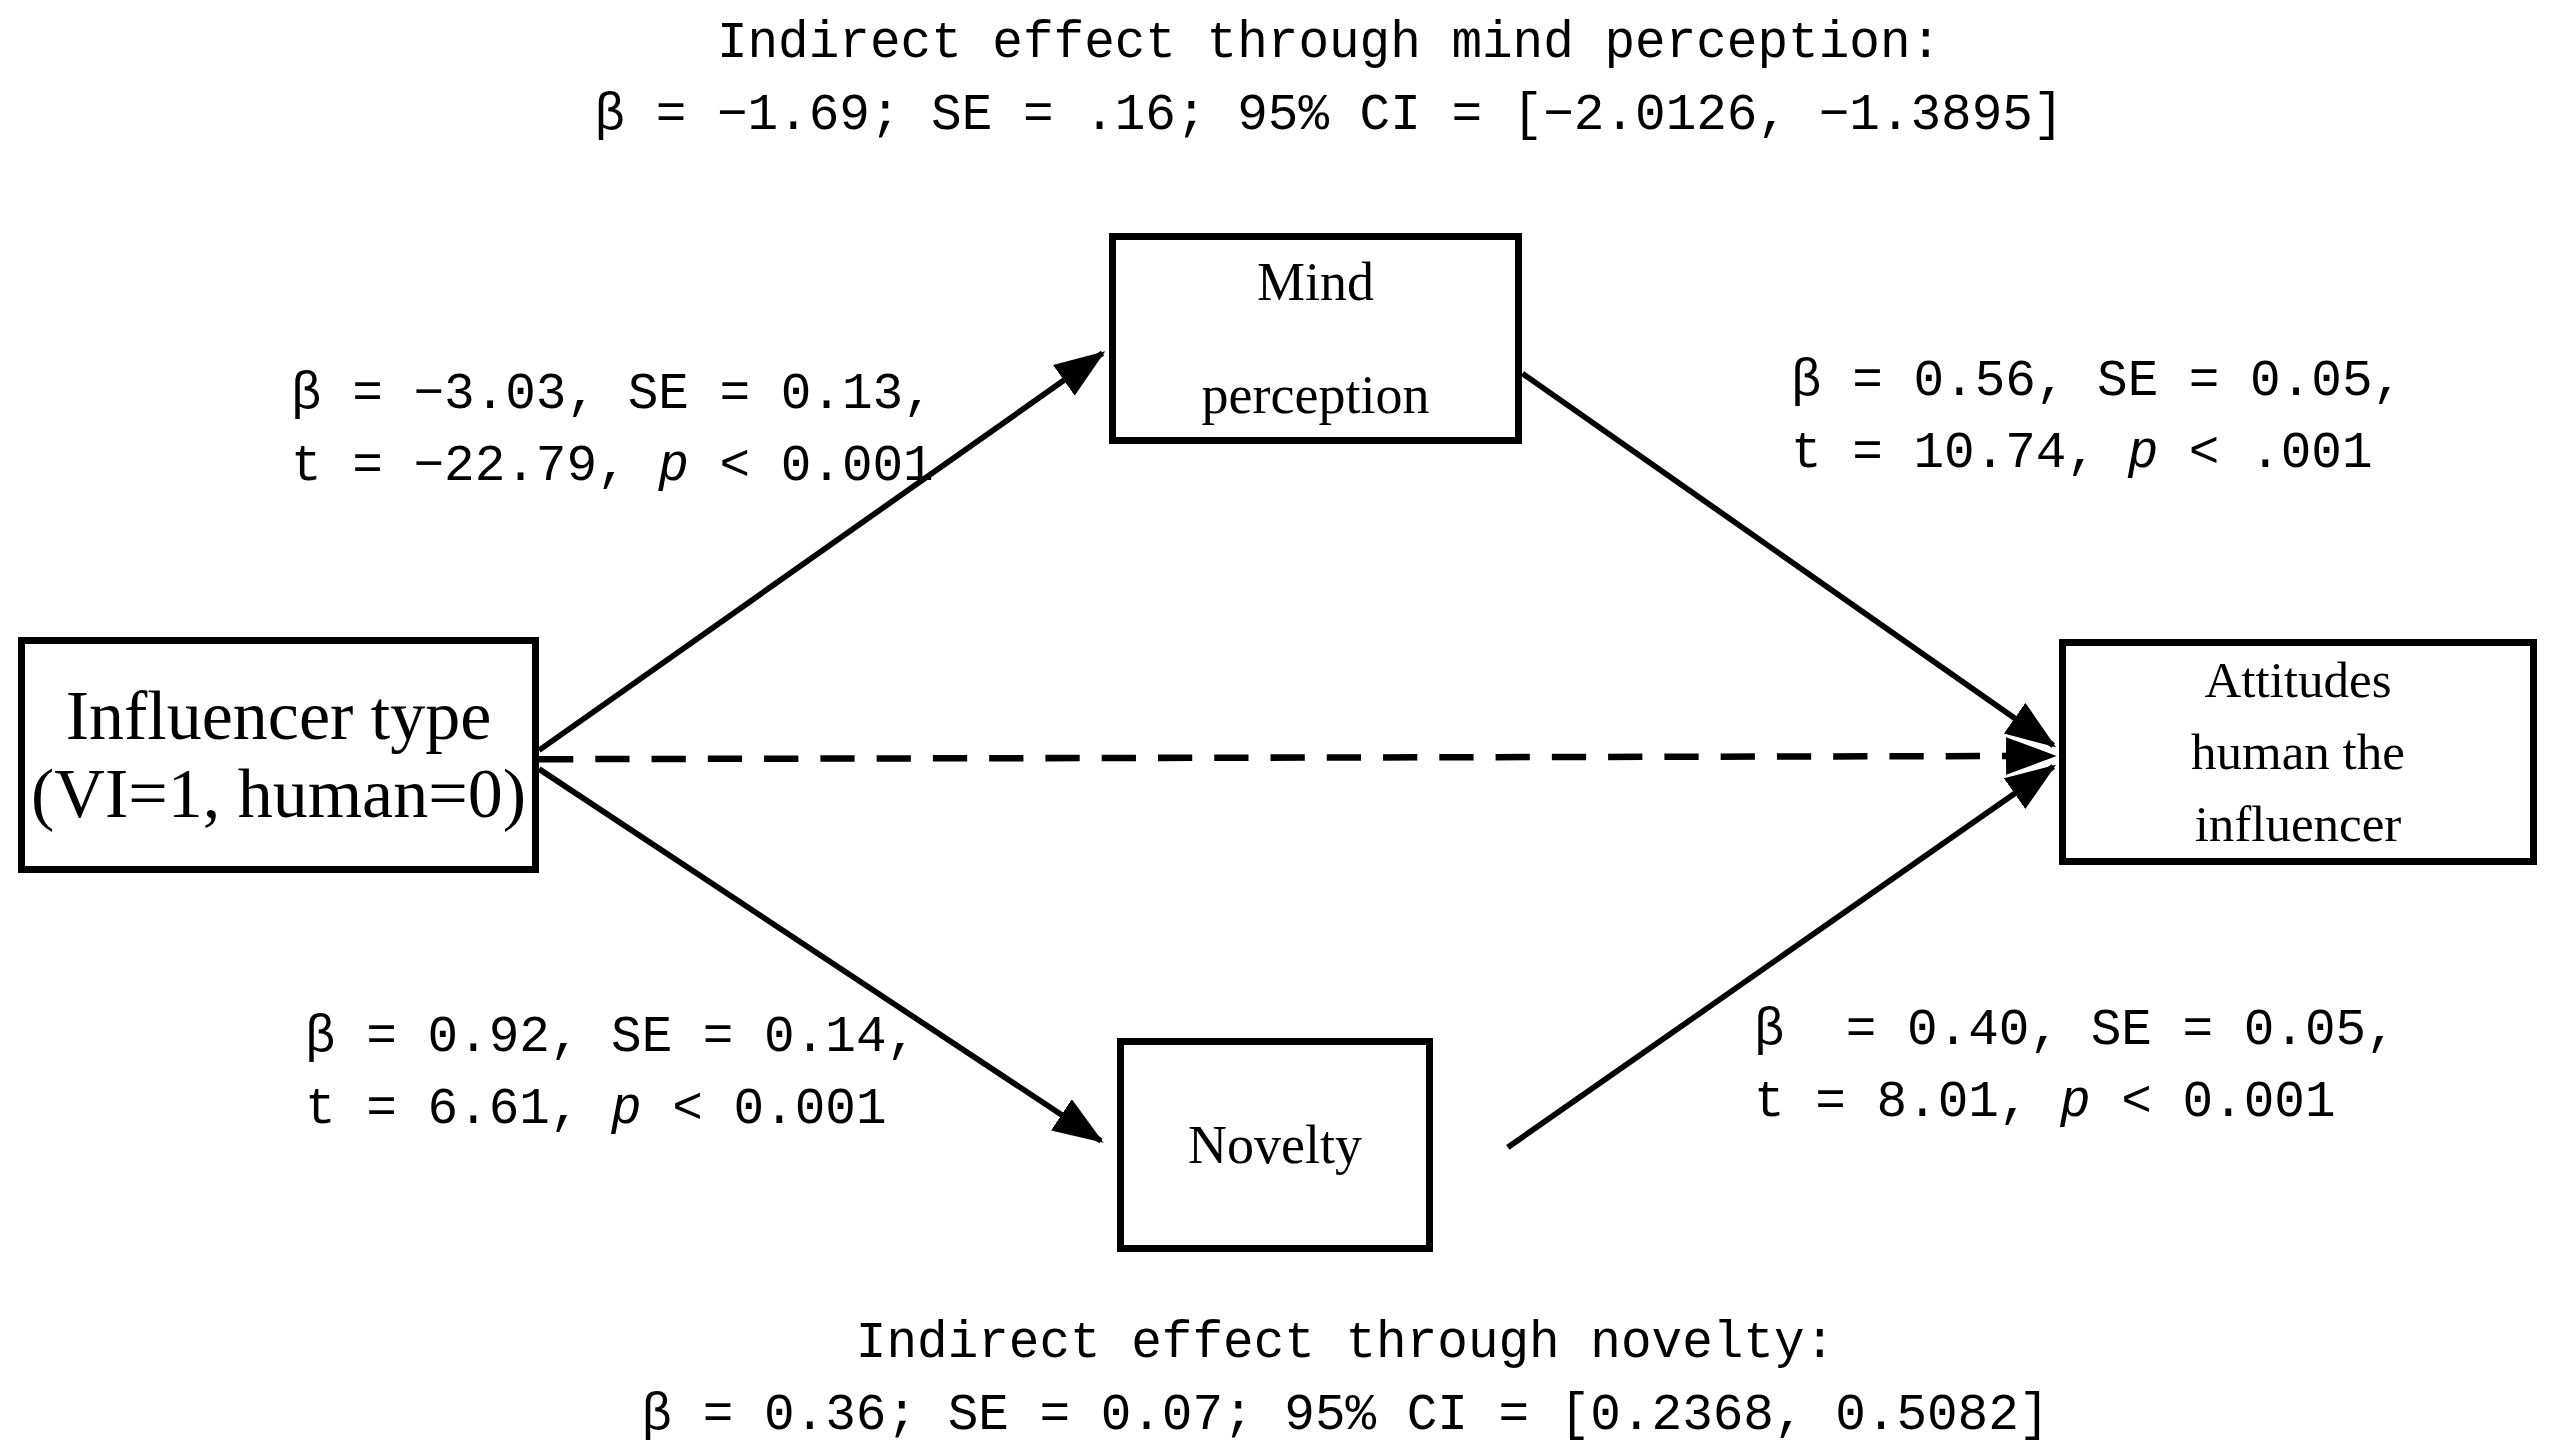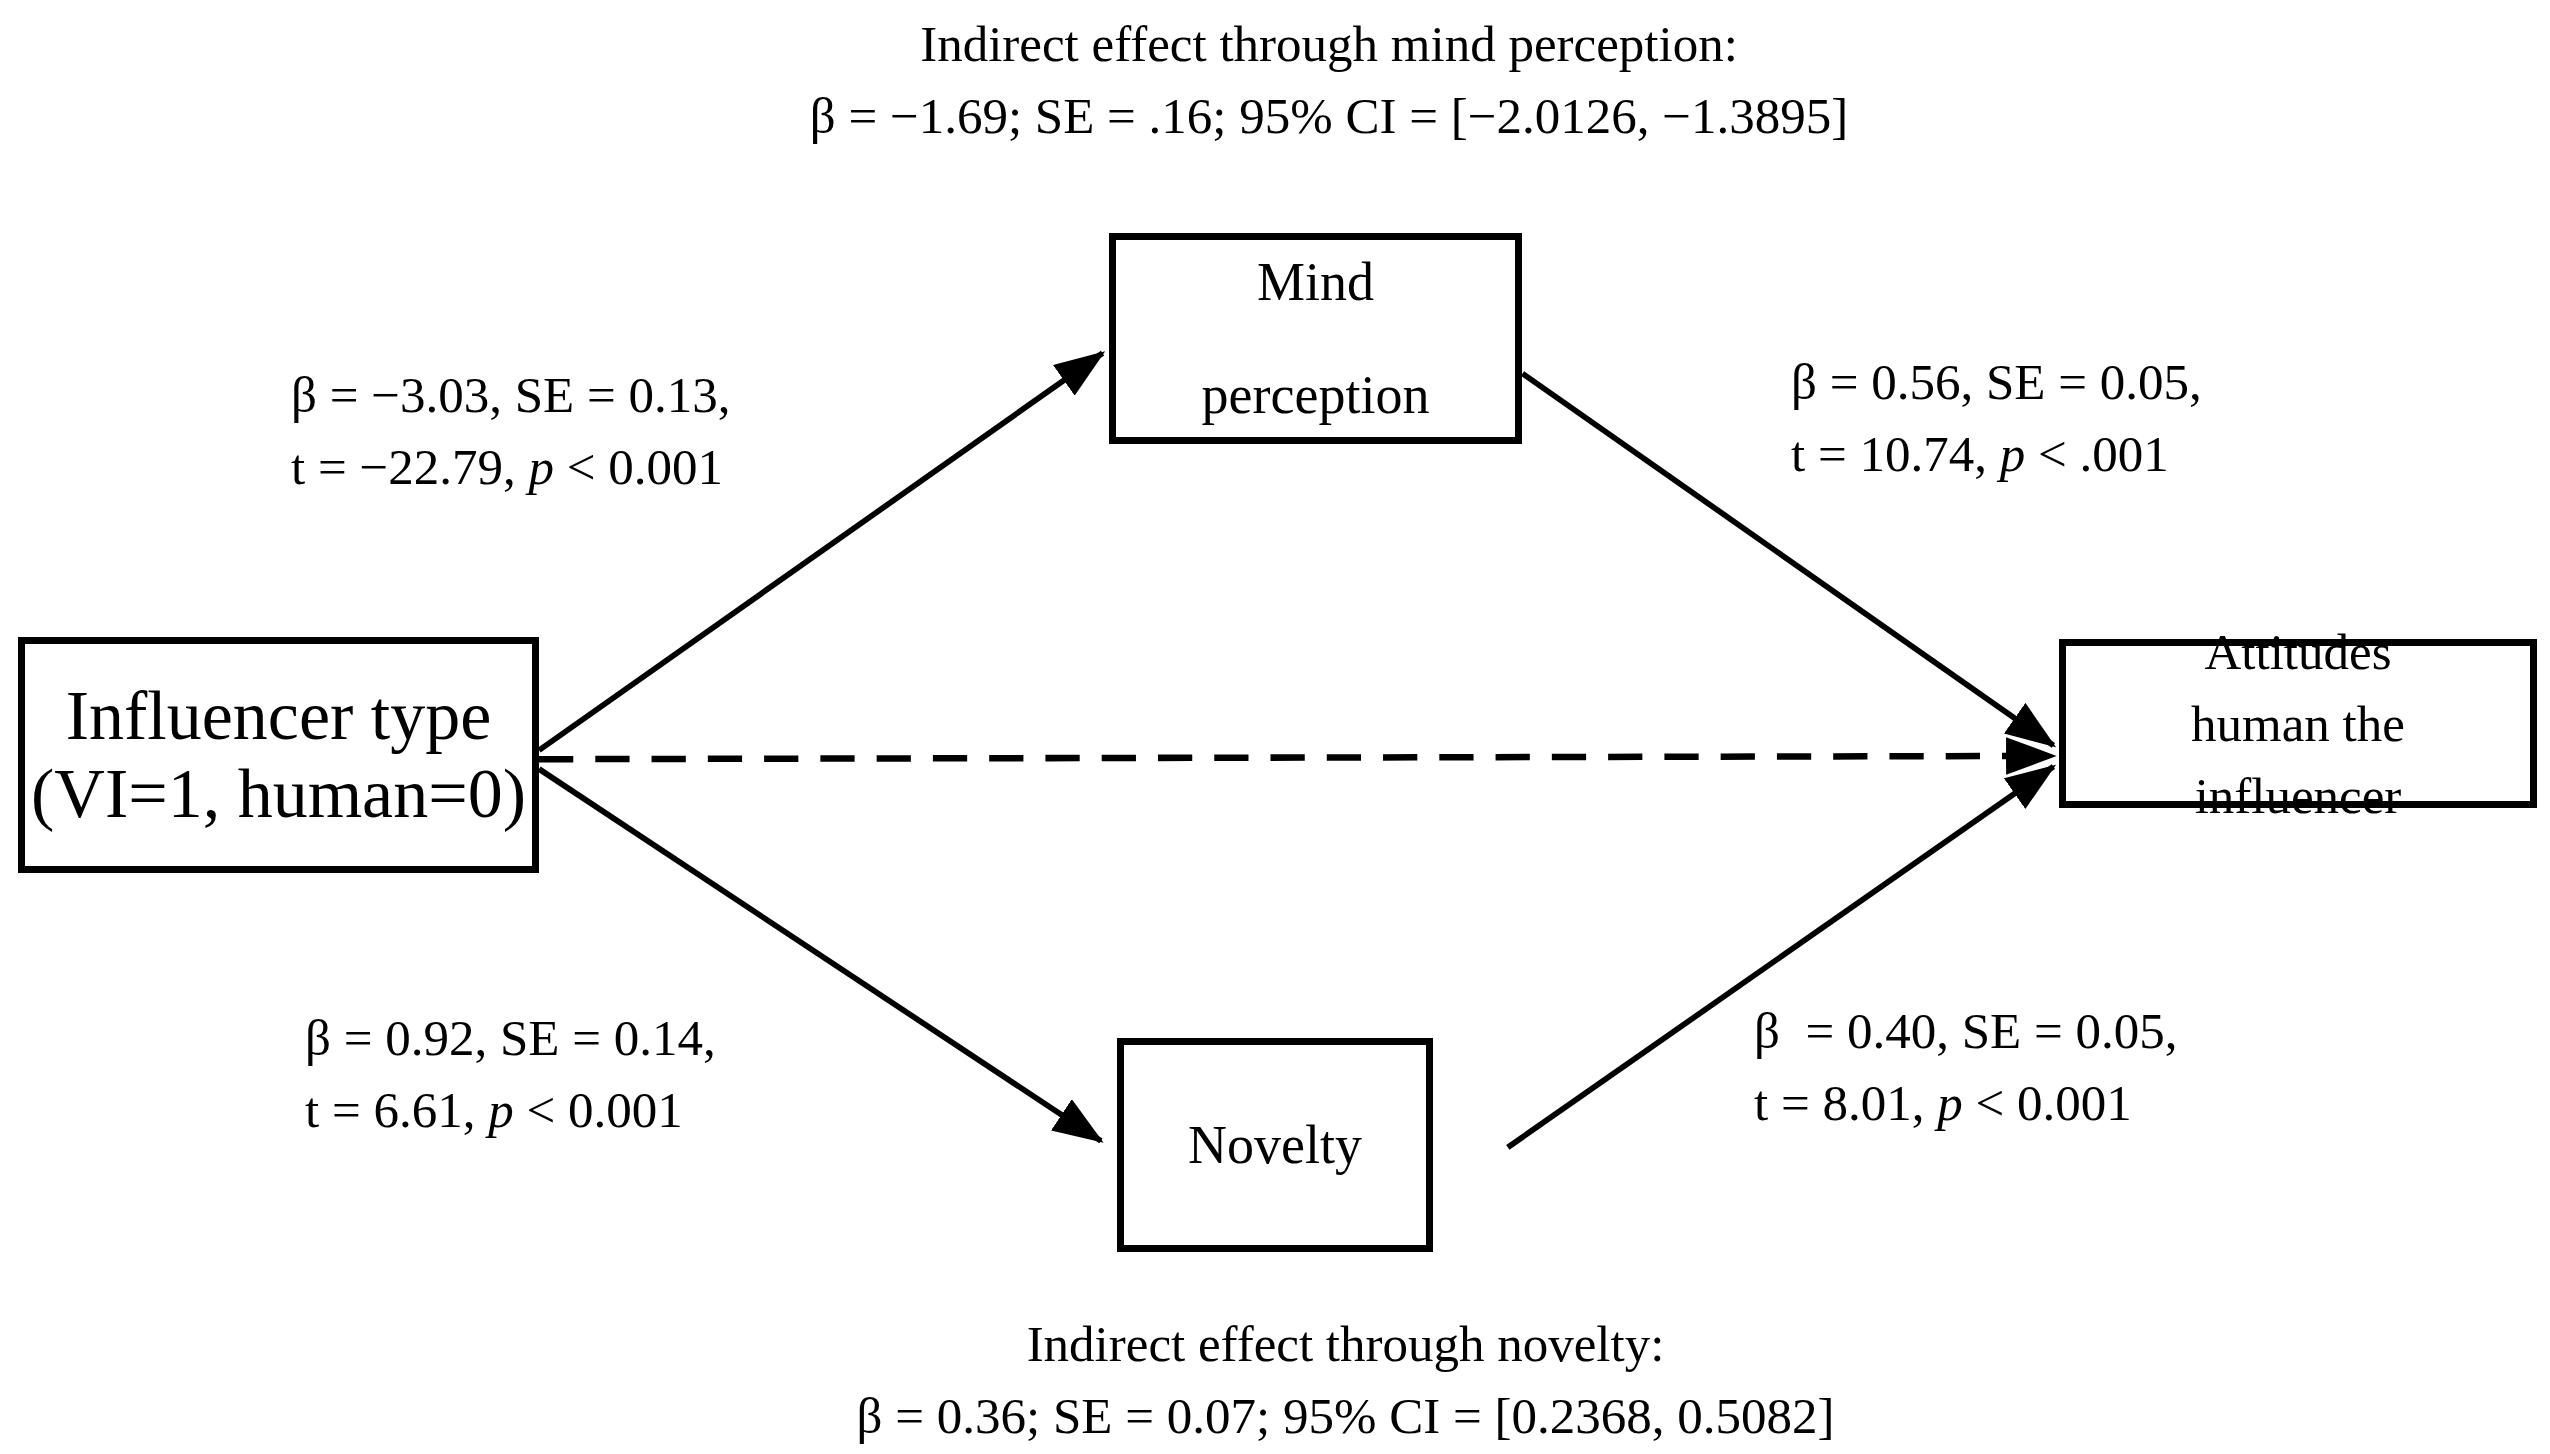--- a/index.html
+++ b/index.html
@@ -19,25 +19,25 @@
     background:#fff;
     display:flex;flex-direction:column;
     align-items:center;justify-content:center;
     text-align:center;
   }
   .node div{white-space:pre;}
   .caption,.pathlabel{position:absolute;}
   .caption div,.pathlabel div{white-space:pre;}
   .center{text-align:center;}
   i{font-style:italic;}
-  .fs-cap{font-size:51px;line-height:72px;}
+  .fs-cap{font-size:51px;line-height:72px;font-family:Liberation Mono, monospace;}
   .box-influencer{left:18px;top:637px;width:521px;height:236px;font-size:70px;line-height:78px;}
   .box-mind{left:1109px;top:233px;width:413px;height:211px;font-size:54px;line-height:77px;gap:36px;}
   .box-novelty{left:1107px;top:1038px;width:316px;height:214px;font-size:54px;line-height:77px;margin-left:10px;}
-  .box-attitudes{left:2059px;top:639px;width:478px;height:169px;font-size:51px;line-height:72px;}
+  .box-attitudes{left:2059px;top:639px;width:478px;height:226px;font-size:51px;line-height:72px;}
   .cap-top{left:489px;top:8.2px;width:1680px;}
   .cap-bottom{left:530px;top:1308px;width:1631px;}
   .lbl-a1{left:291px;top:359px;}
   .lbl-b1{left:1791px;top:346px;}
   .lbl-direct{left:877px;top:582px;width:962px;}
   .lbl-a2{left:305px;top:1002px;}
   .lbl-b2{left:1730px;top:995px;margin-left:24px;}
 </style>
 </head>
 <body>

